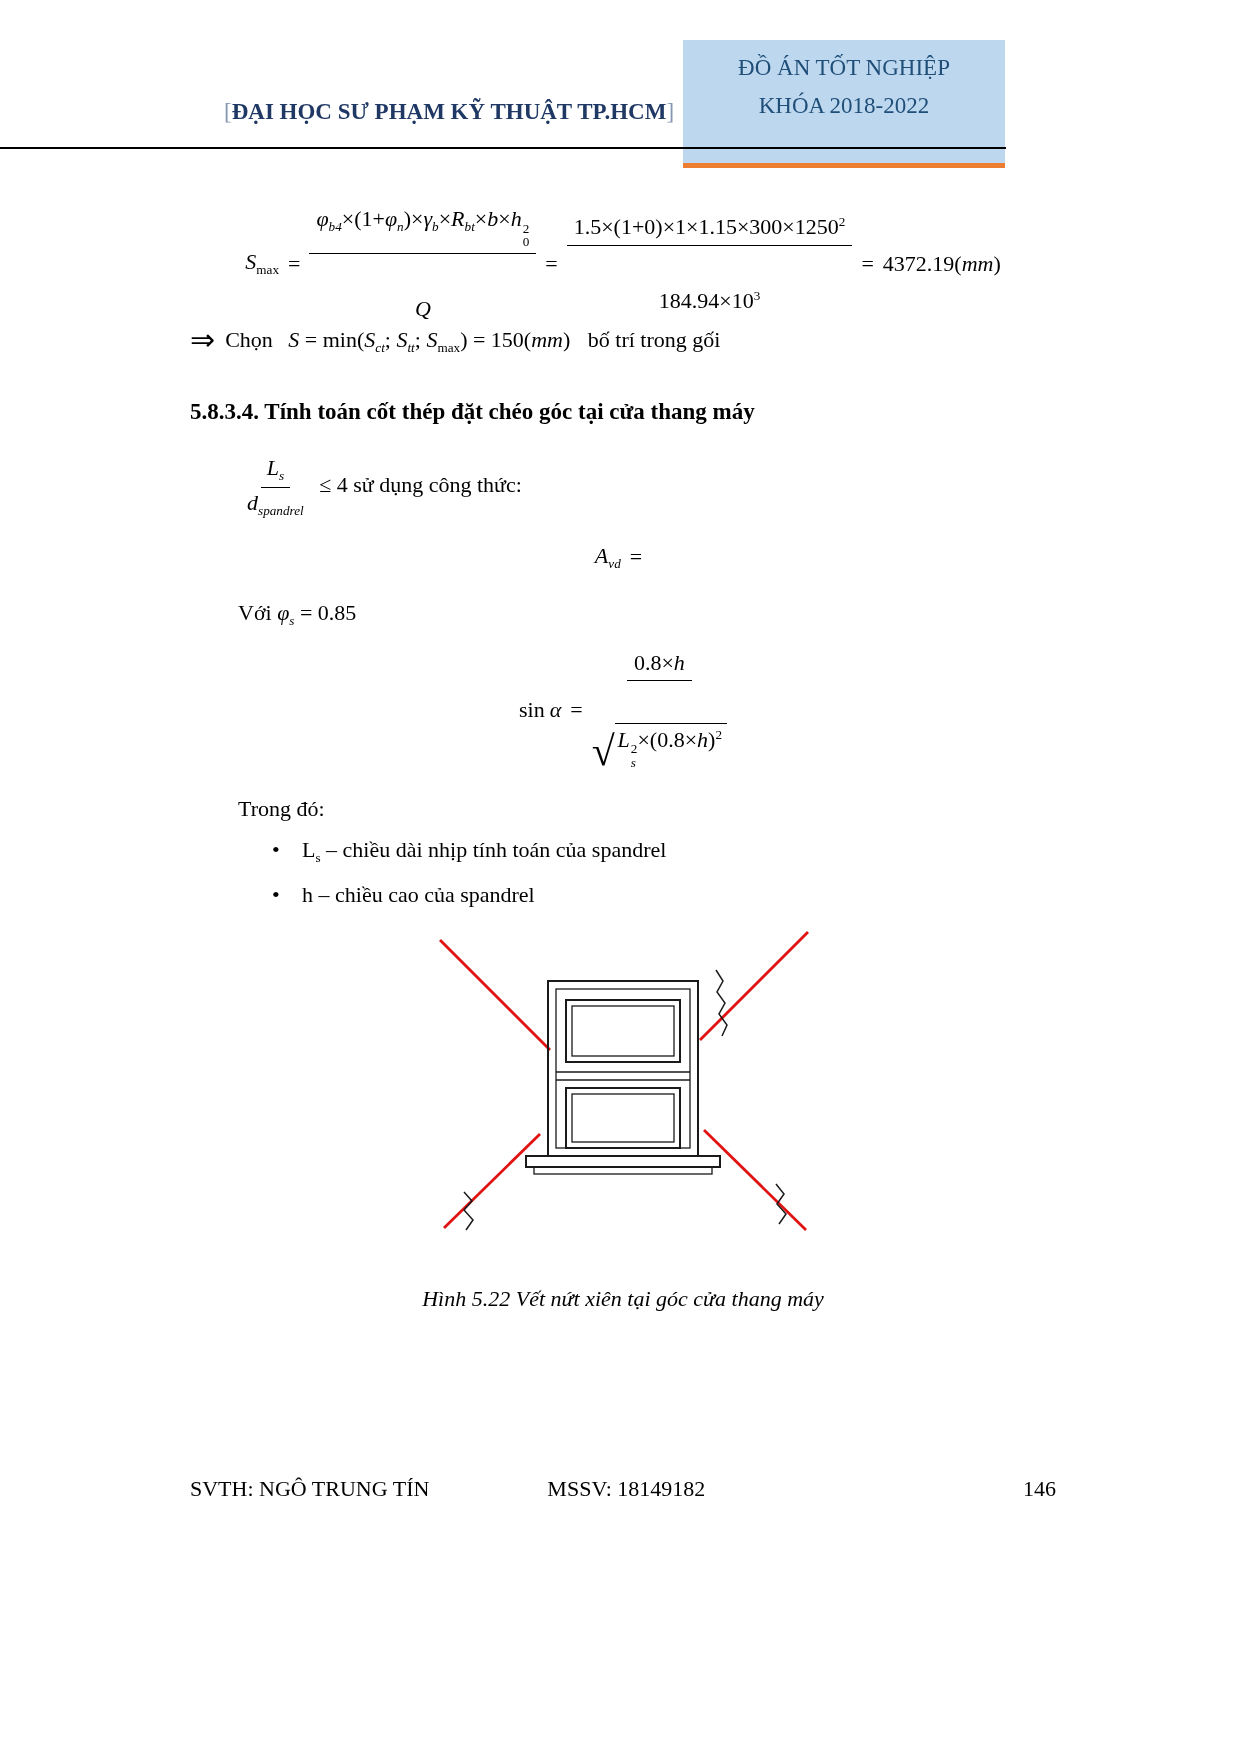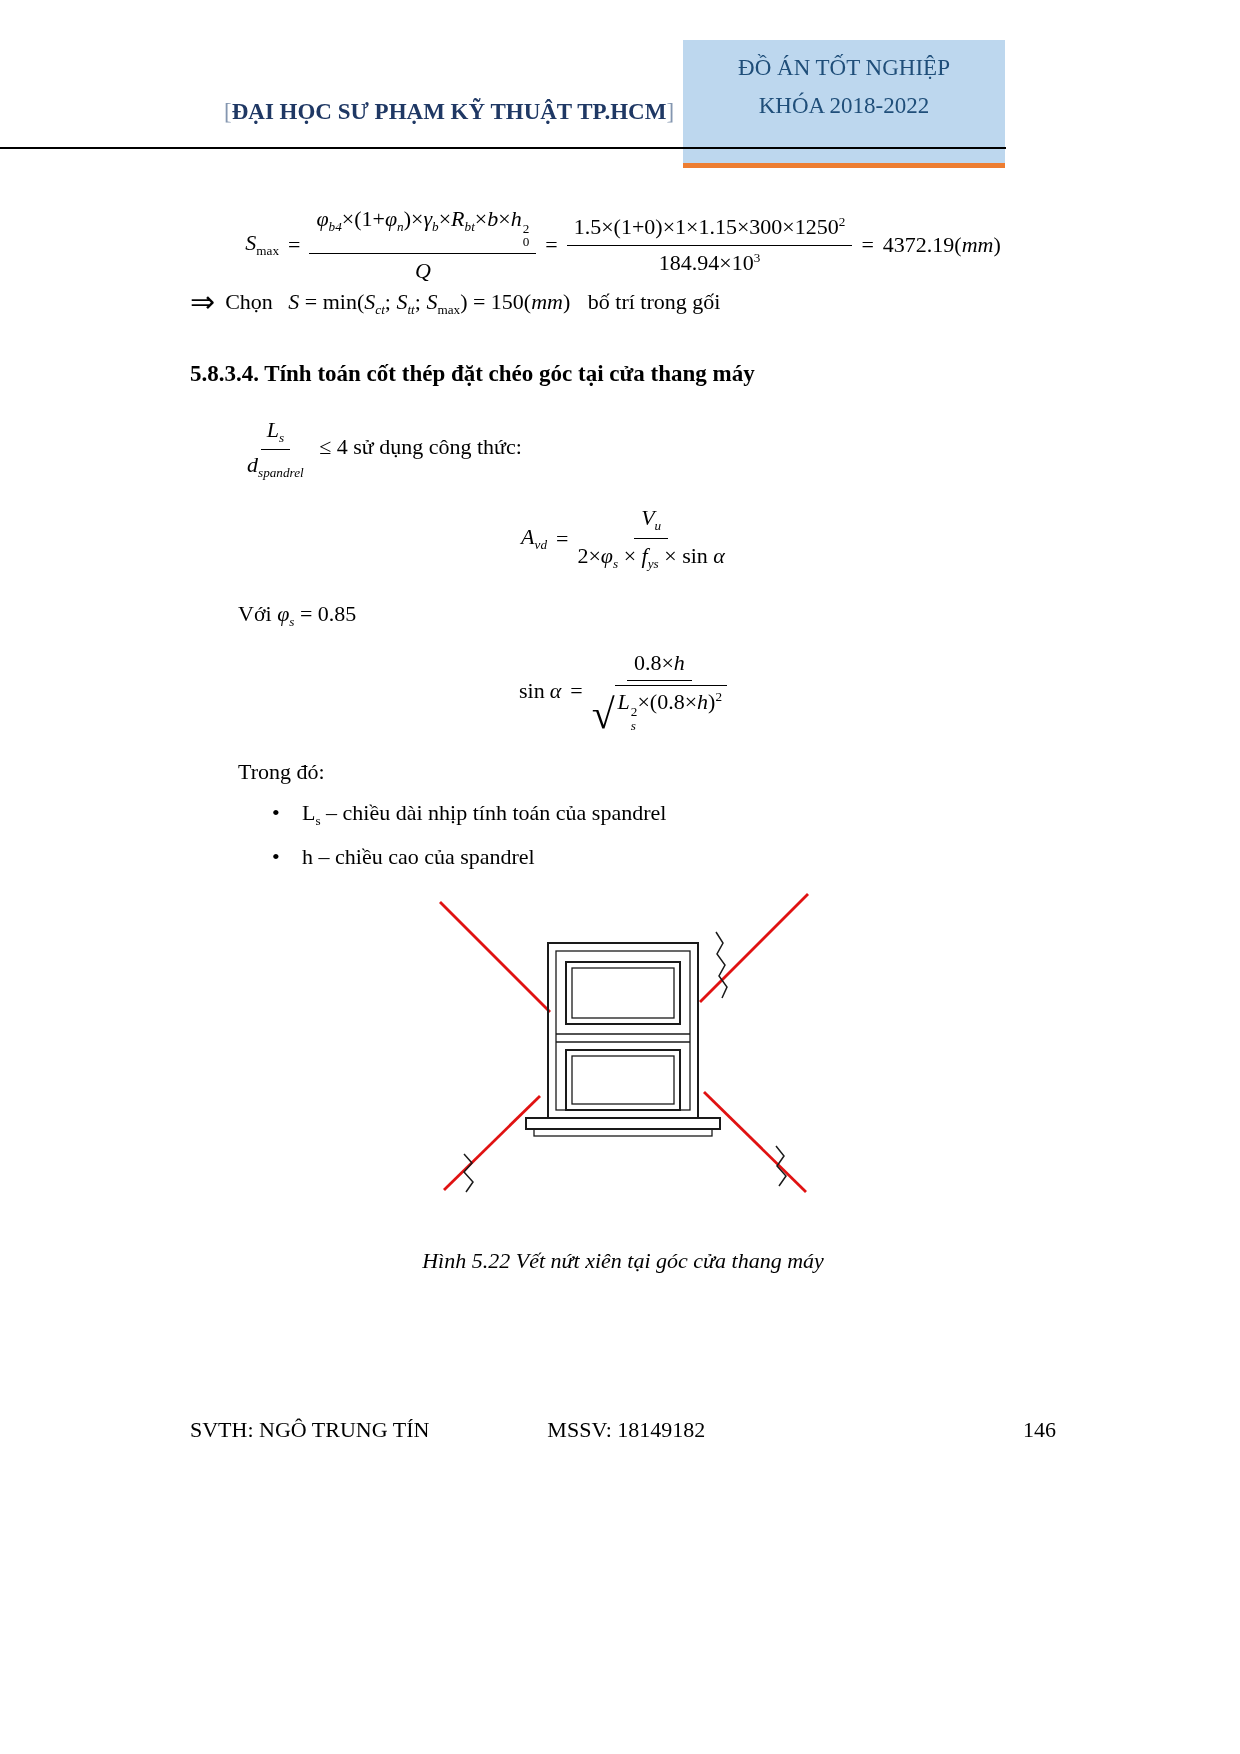--- a/index.html
+++ b/index.html
@@ -18,21 +18,21 @@
   .school { position:absolute; left:224px; top:99px; font-weight:bold; font-size:23px; color:#1f3864; }
   .school .bracket { color:#8496b0; font-weight:normal; }
   .header-rule { position:absolute; left:0; top:147px; width:1006px; border-top:2px solid #000; }
 
   
   .content { position:absolute; left:190px; top:200px; width:866px; }
 
   .formula { display:flex; align-items:center; justify-content:center; }
   .formula .op { margin:0 9px; }
   .formula .tok { white-space:nowrap; }
-  .frac { display:inline-flex; flex-direction:column; align-items:center; }
+  .frac { display:inline-flex; flex-direction:column; align-items:center;gap:38px; }
   .frac .num { padding:0 7px 4px; border-bottom:1.6px solid #000; white-space:nowrap; }
   .frac .den { padding-top:4px; white-space:nowrap; }
   .mi { font-style:italic; }
   sub, sup { font-size:0.6em; }
   sub.mi, sup.mi { font-style:italic; }
   .stk { display:inline-flex; flex-direction:column; align-items:flex-start; font-size:0.6em; line-height:1.05; vertical-align:-0.5em; margin-left:1px; }
 
   .formula-smax { margin-top:6px; }
 
   .chon-line { white-space:nowrap; }
@@ -56,21 +56,21 @@
 
   .trongdo { margin-top:26px; padding-left:48px; }
   .bullets { margin-top:10px; list-style:none; padding-left:82px; margin-bottom:0; }
   .bullets li { margin:15px 0; }
   .bullets .marker { display:inline-block; width:30px; }
 
   .figure-wrap { margin-top:12px; text-align:center; }
   .caption { margin-top:44px; text-align:center; font-style:italic; }
 
   
-  .footer { position:absolute; left:190px; top:1417px; width:866px; display:flex;align-items:center; }
+  .footer { position:absolute; left:190px; top:1476px; width:866px; display:flex;align-items:center; }
   .footer .mssv { margin-left:118px; }
   .footer .pageno { margin-left:auto; }
 </style>
 </head>
 <body>
 
 <div class="page">
 
   <div class="header-box">
     <div class="hb-line1">ĐỒ ÁN TỐT NGHIỆP</div>
@@ -117,24 +117,20 @@
       <span class="ifrac">
         <span class="num"><span class="mi">L</span><sub class="mi">s</sub></span>
         <span class="den"><span class="mi">d</span><sub class="mi">spandrel</sub></span>
       </span>
       <span>≤ 4 sử dụng công thức:</span>
     </div>
 
     <div class="formula formula-avd">
       <span class="tok"><span class="mi">A</span><sub class="mi">vd</sub></span>
       <span class="op">=</span>
-      <span class="frac">
-        <span class="num"><span class="mi">V</span><sub class="mi">u</sub></span>
-        <span class="den"><span>2×</span><span class="mi">φ</span><sub class="mi">s</sub><span> × </span><span class="mi">f</span><sub class="mi">ys</sub><span> × sin </span><span class="mi">α</span></span>
-      </span>
     </div>
 
     <div class="voi">
       <span>Với</span>
       <span class="mi">φ</span><sub class="mi">s</sub>
       <span>= 0.85</span>
     </div>
 
     <div class="formula formula-sin">
       <span class="tok"><span>sin</span><span class="mi" style="margin-left:5px">α</span></span>

